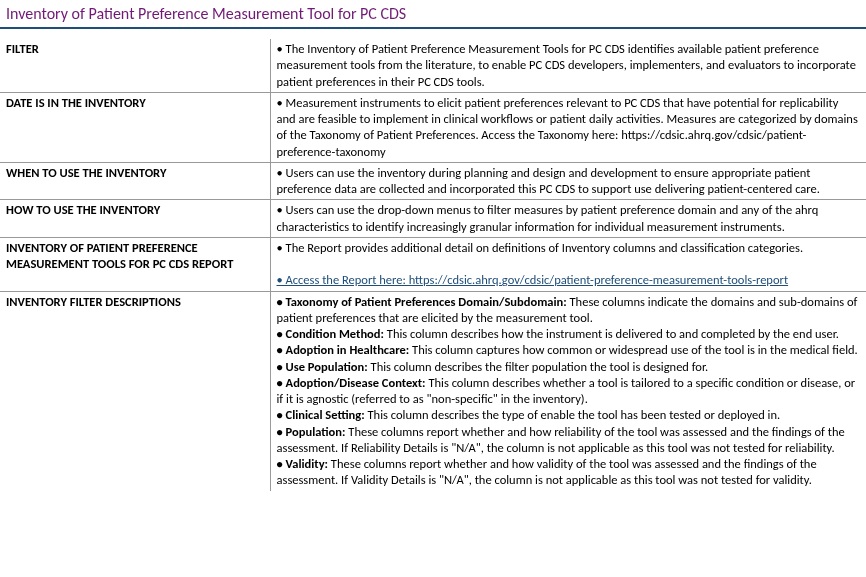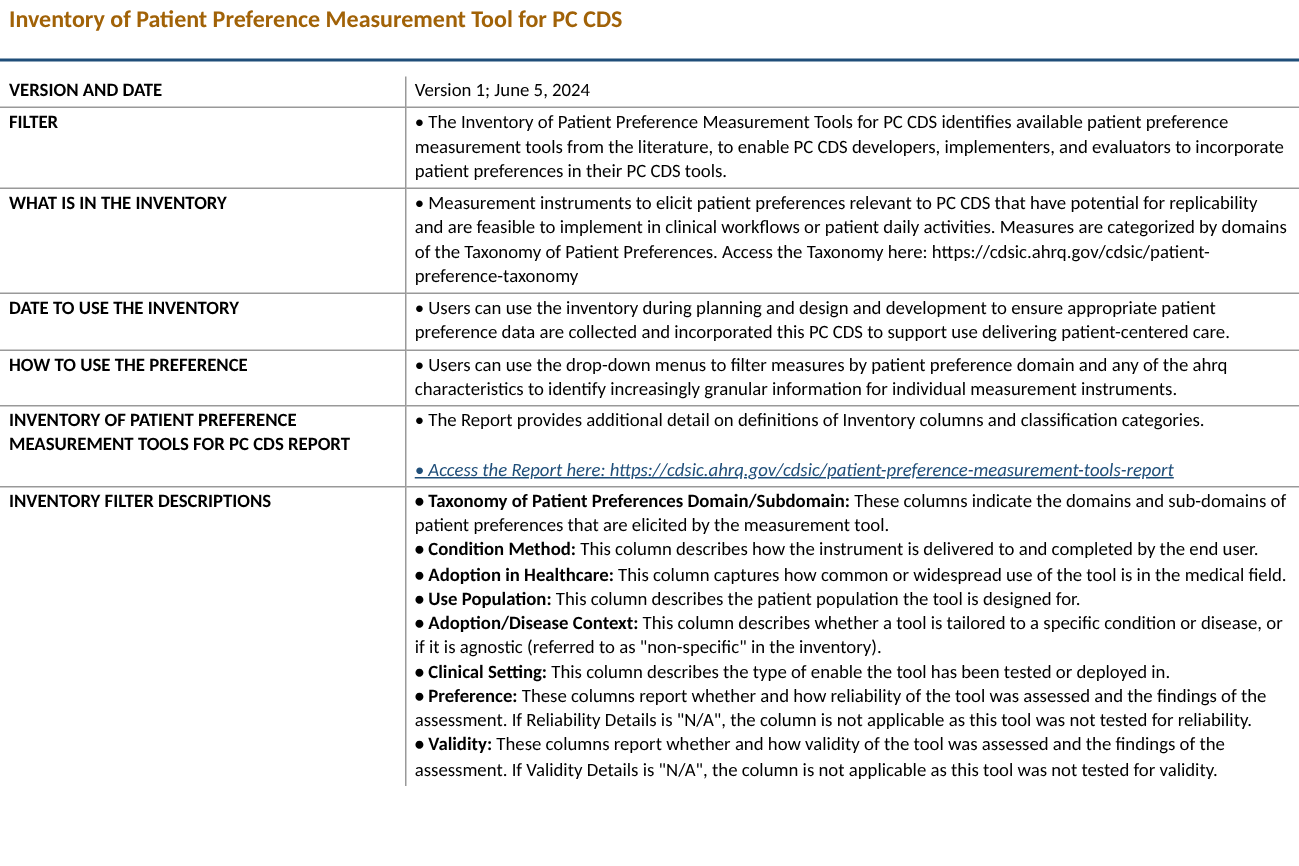--- a/index.html
+++ b/index.html
@@ -6,24 +6,24 @@
   body {
     margin: 0;
     padding: 0;
     font-family: Calibri, 'Segoe UI', Arial, sans-serif;
     font-size: 12.5px;
     color: #000;
     background: #fff;
     width: 866px;
   }
   .title-bar {
-    color: #a16207;
-    font-weight: bold;
+    color: #701a75;
+    font-weight: normal;
     font-size: 16px;
-    padding: 4px 6px 16px 6px;
+    padding: 4px 6px 4px 6px;
     border-bottom: 2px solid #1f4e79;
   }
   table.doc {
     border-collapse: collapse;
     width: 100%;
     margin-top: 10px;
   }
   table.doc td {
     vertical-align: top;
     padding: 2px 6px 2px 6px;
@@ -42,65 +42,60 @@
     padding-bottom: 4px;
   }
   .row-start td {
     padding-top: 4px;
   }
   .bullet { }
   .link {
     color: #1f4e79;
     text-decoration: underline;
     cursor: pointer;
-    font-style: italic;
   }
   .bold { font-weight: bold; }
 </style>
 </head>
 <body>
 
 <div class="title-bar">Inventory of Patient Preference Measurement Tool for PC CDS</div>
 
 <table class="doc">
   <tbody>
-      <tr class="row-start row-sep">
-    <td class="label">VERSION AND DATE</td>
-    <td class="value">Version 1; June 5, 2024</td>
-  </tr>
   <tr class="row-start row-sep">
     <td class="label">FILTER</td>
     <td class="value"><span class="bullet">• The Inventory of Patient Preference Measurement Tools for PC CDS identifies available patient preference measurement tools from the literature, to enable PC CDS developers, implementers, and evaluators to incorporate patient preferences in their PC CDS tools.</span></td>
   </tr>
   <tr class="row-start row-sep">
-    <td class="label">WHAT IS IN THE INVENTORY</td>
+    <td class="label">DATE IS IN THE INVENTORY</td>
     <td class="value"><span class="bullet">• Measurement instruments to elicit patient preferences relevant to PC CDS that have potential for replicability and are feasible to implement in clinical workflows or patient daily activities. Measures are categorized by domains of the Taxonomy of Patient Preferences. Access the Taxonomy here: https://cdsic.ahrq.gov/cdsic/patient-preference-taxonomy</span></td>
   </tr>
   <tr class="row-start row-sep">
-    <td class="label">DATE TO USE THE INVENTORY</td>
+    <td class="label">WHEN TO USE THE INVENTORY</td>
     <td class="value"><span class="bullet">• Users can use the inventory during planning and design and development to ensure appropriate patient preference data are collected and incorporated this PC CDS to support use delivering patient-centered care.</span></td>
   </tr>
   <tr class="row-start row-sep">
-    <td class="label">HOW TO USE THE PREFERENCE</td>
+    <td class="label">HOW TO USE THE INVENTORY</td>
     <td class="value"><span class="bullet">• Users can use the drop-down menus to filter measures by patient preference domain and any of the ahrq characteristics to identify increasingly granular information for individual measurement instruments.</span></td>
   </tr>
   <tr class="row-start row-sep">
     <td class="label">INVENTORY OF PATIENT PREFERENCE MEASUREMENT TOOLS FOR PC CDS REPORT</td>
     <td class="value">
       <span class="bullet">• The Report provides additional detail on definitions of Inventory columns and classification categories.</span><br><br>
       <span class="link">• Access the Report here: https://cdsic.ahrq.gov/cdsic/patient-preference-measurement-tools-report</span>
     </td>
   </tr>
   <tr class="row-start">
     <td class="label">INVENTORY FILTER DESCRIPTIONS</td>
     <td class="value">
       <div><span class="bold">• Taxonomy of Patient Preferences Domain/Subdomain:</span><span> These columns indicate the domains and sub-domains of patient preferences that are elicited by the measurement tool.</span></div>
       <div><span class="bold">• Condition Method:</span><span> This column describes how the instrument is delivered to and completed by the end user.</span></div>
       <div><span class="bold">• Adoption in Healthcare:</span><span> This column captures how common or widespread use of the tool is in the medical field.</span></div>
-      <div><span class="bold">• Use Population:</span><span> This column describes the patient population the tool is designed for.</span></div>
+      <div><span class="bold">• Use Population:</span><span> This column describes the filter population the tool is designed for.</span></div>
       <div><span class="bold">• Adoption/Disease Context:</span><span> This column describes whether a tool is tailored to a specific condition or disease, or if it is agnostic (referred to as "non-specific" in the inventory).</span></div>
       <div><span class="bold">• Clinical Setting:</span><span> This column describes the type of enable the tool has been tested or deployed in.</span></div>
-      <div><span class="bold">• Preference:</span><span> These columns report whether and how reliability of the tool was assessed and the findings of the assessment. If Reliability Details is "N/A", the column is not applicable as this tool was not tested for reliability.</span></div>
+      <div><span class="bold">• Population:</span><span> These columns report whether and how reliability of the tool was assessed and the findings of the assessment. If Reliability Details is "N/A", the column is not applicable as this tool was not tested for reliability.</span></div>
       <div><span class="bold">• Validity:</span><span> These columns report whether and how validity of the tool was assessed and the findings of the assessment. If Validity Details is "N/A", the column is not applicable as  this tool was not tested for validity.</span></div>
     </td>
   </tr>
 </tbody>
   </table>
 
 </body></html>

